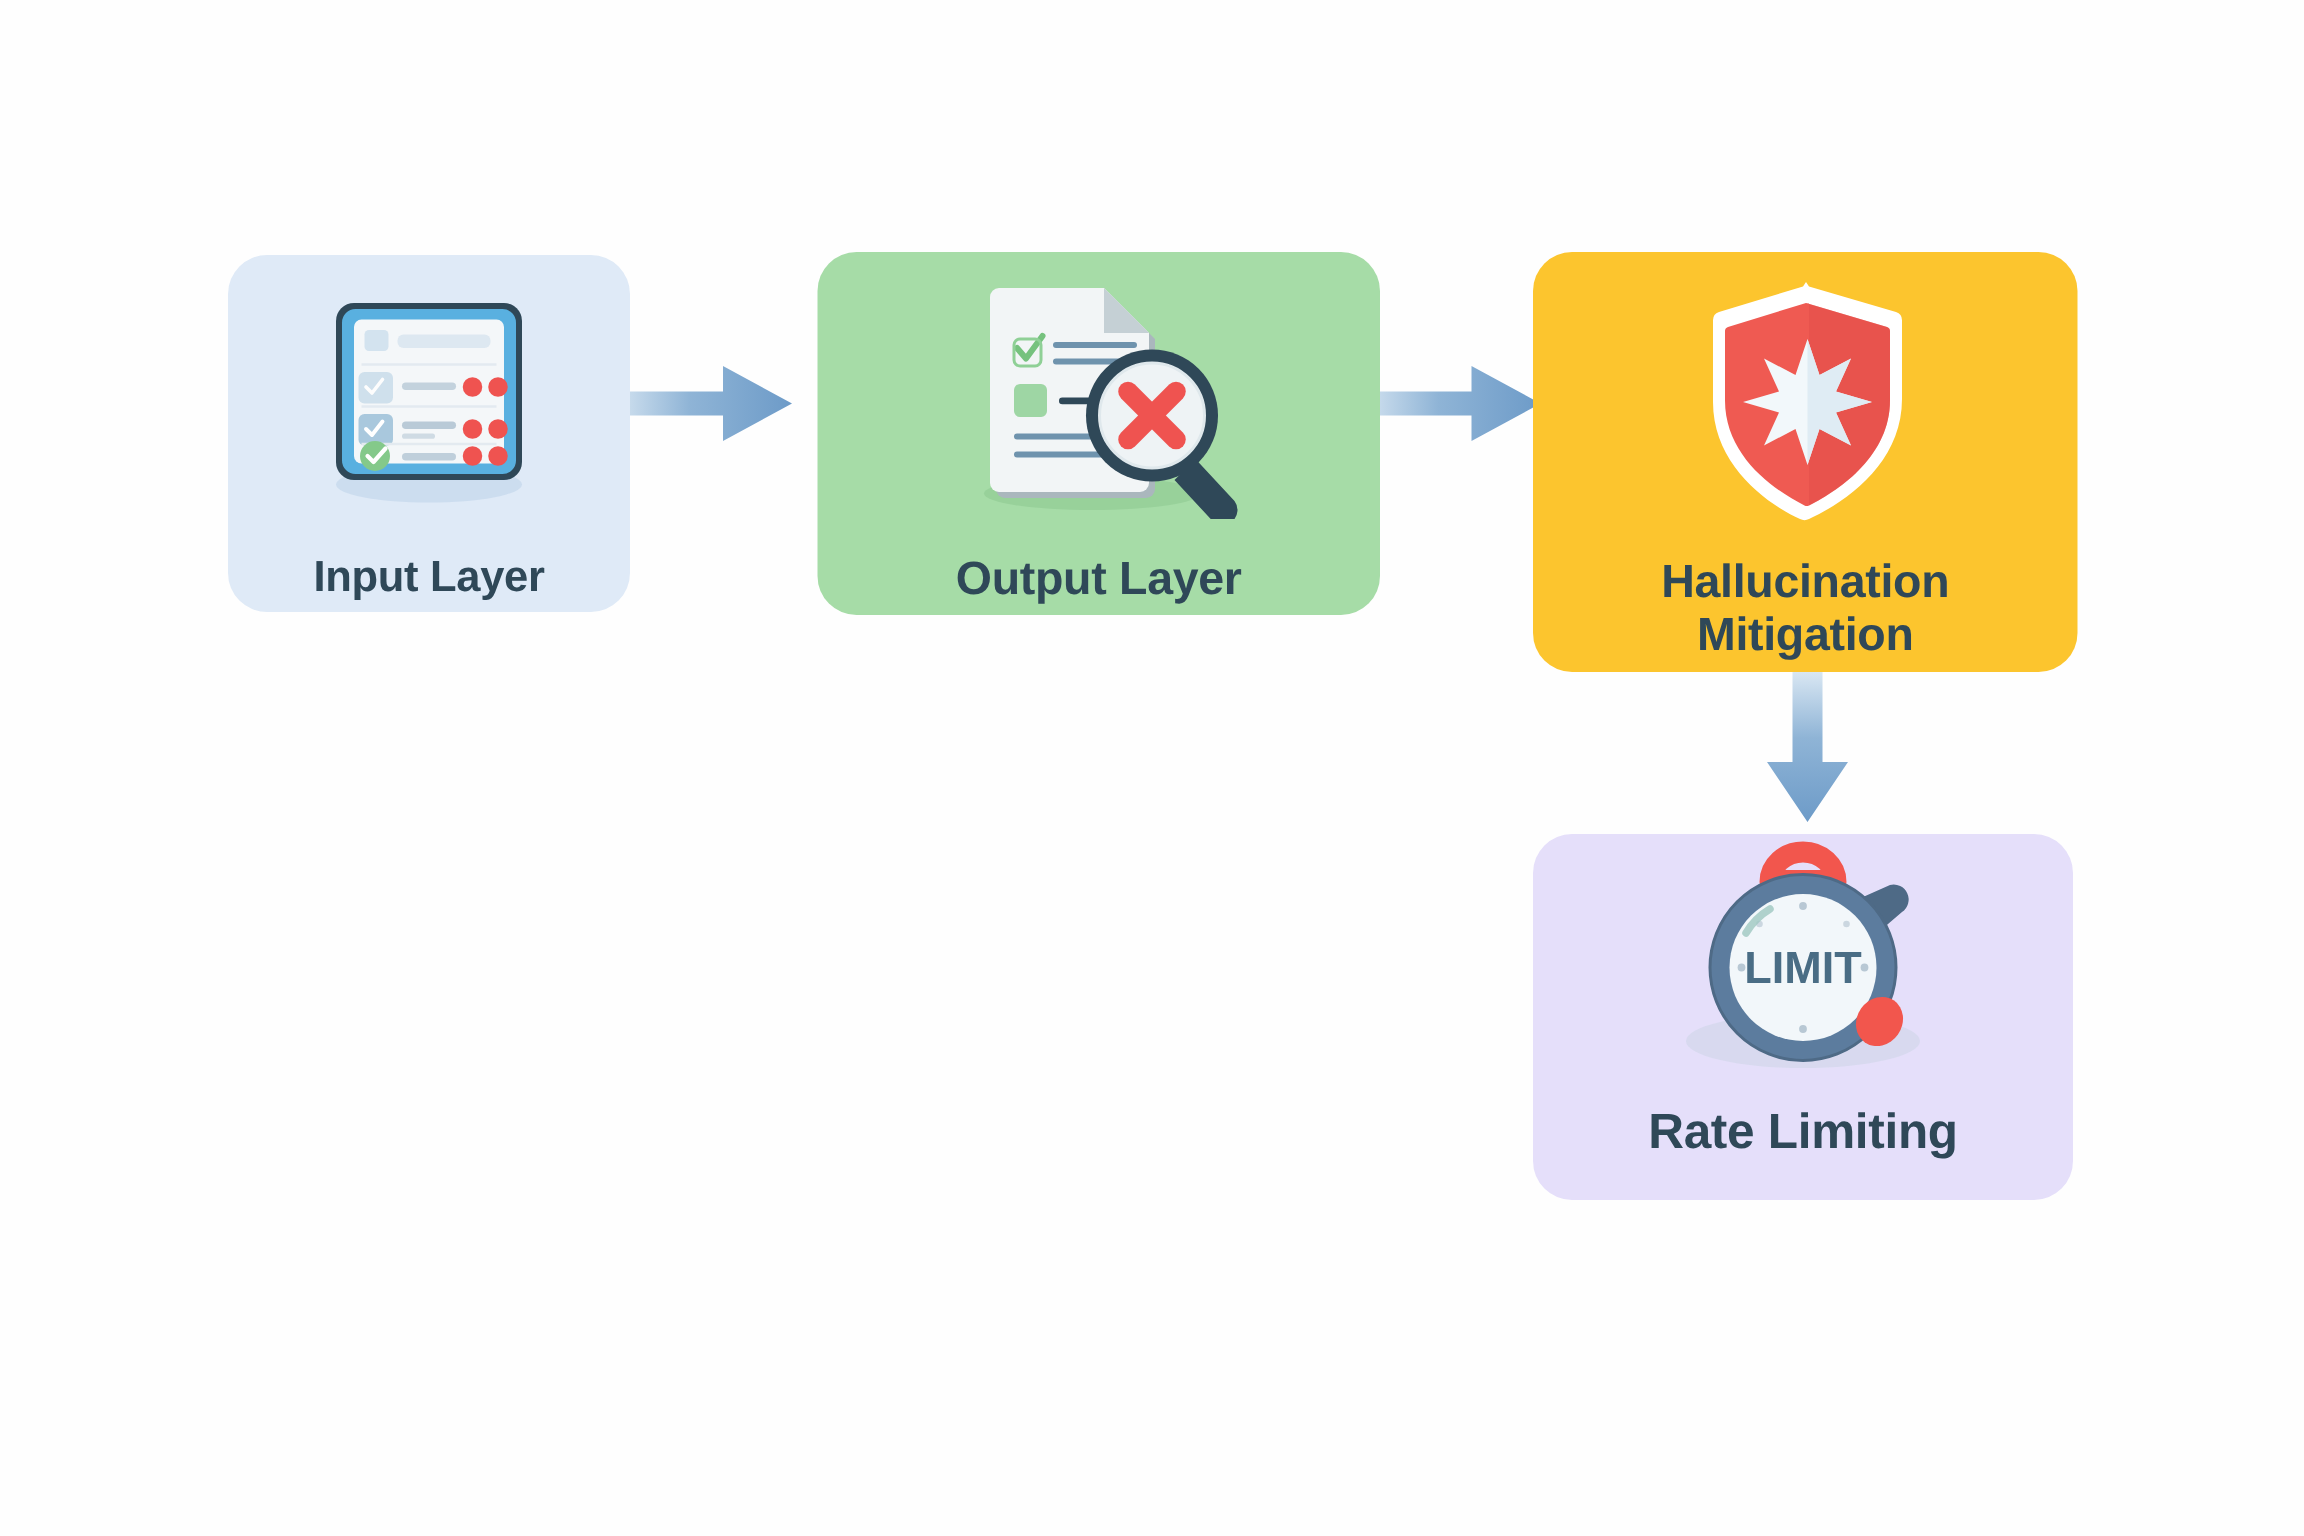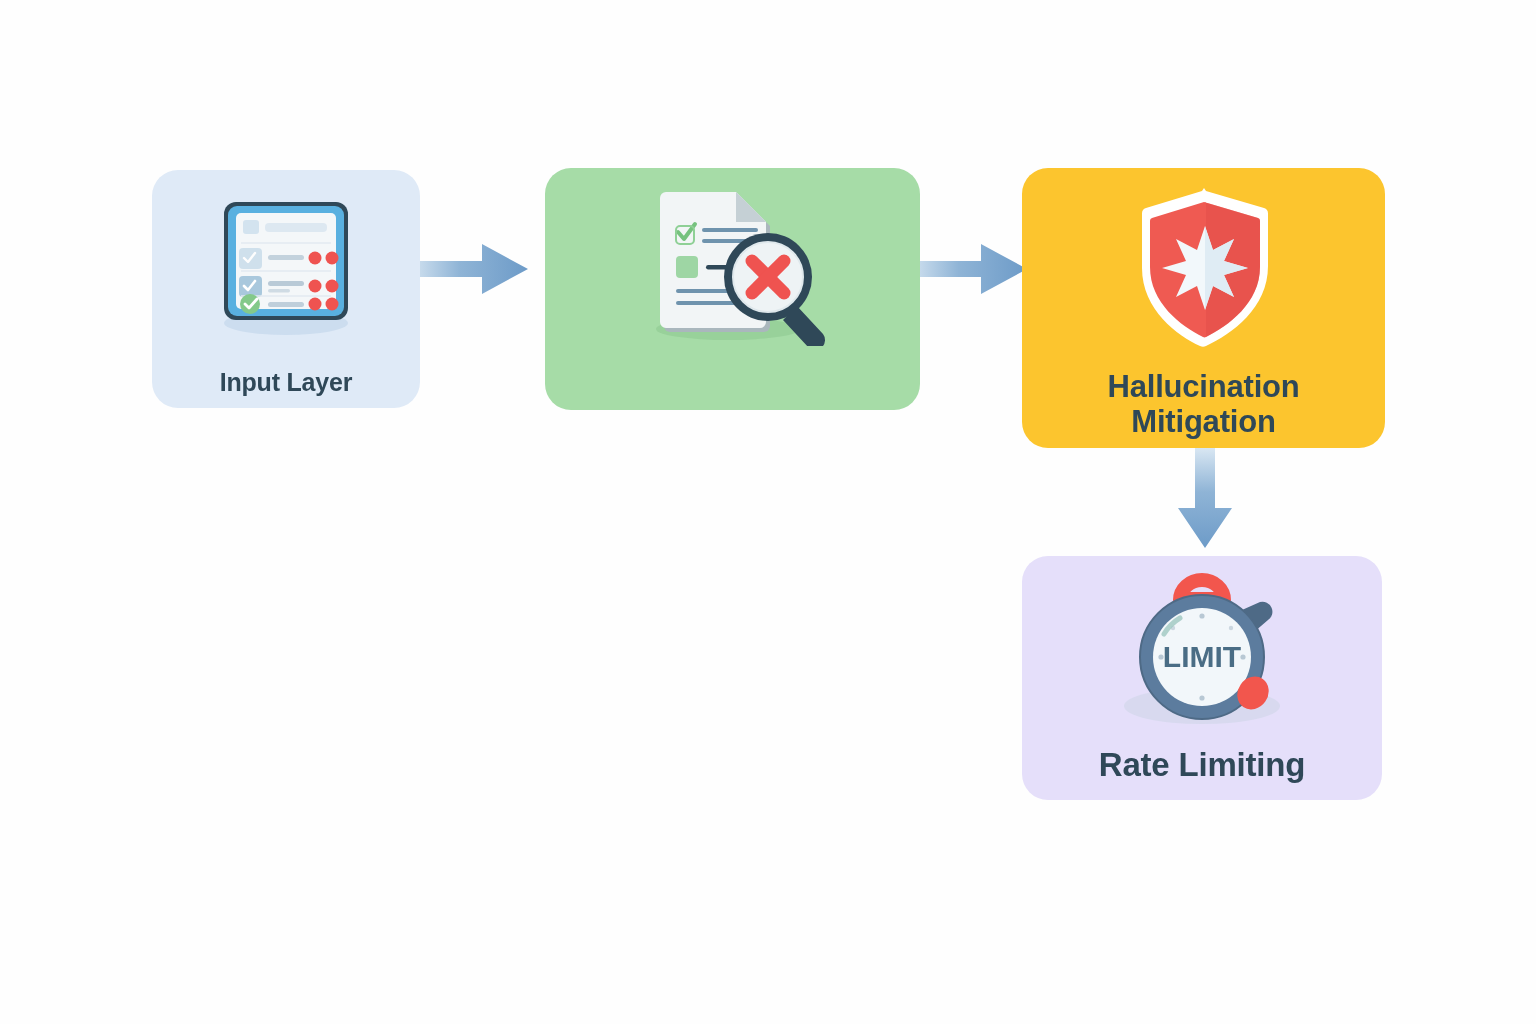--- a/index.html
+++ b/index.html
@@ -43,41 +43,40 @@
     white-space: pre-line;
     font-family: "Liberation Sans", sans-serif;
   }
 
   
   #node-input {
     left: 152px; top: 170px; width: 268px; height: 238px;
     background: #dfeaf7;
     padding-top: 22px;
   }
-  #node-input .node-label { font-size: 25px; margin-top: 22px; }
+  #node-input .node-label { font-size: 29px; margin-top: 22px; }
 
   #node-output {
     left: 545px; top: 168px; width: 375px; height: 242px;
     background: #a6dca7;
     padding-top: 18px;
   }
   #node-output .node-label { font-size: 31px; margin-top: 18px; }
 
   #node-hallu {
     left: 1022px; top: 168px; width: 363px; height: 280px;
     background: #fde047;
     background-color: #fcc52e;
     padding-top: 14px;
   }
   #node-hallu .node-label { font-size: 31px; margin-top: 14px; }
 
   #node-rate {
     left: 1022px; top: 556px; width: 360px; height: 244px;
     background: #e5dffa;
-    padding-top: 12px;
   }
   #node-rate .node-label { font-size: 33px; margin-top: 10px; }
 
   
   .arrow {
     position: absolute;
   }
   #arrow-1 { left: 404px; top: 236px; width: 132px; height: 66px; }
   #arrow-2 { left: 903px; top: 236px; width: 132px; height: 66px; }
   #arrow-3 { left: 1172px; top: 446px; width: 66px; height: 108px; }
@@ -180,20 +179,21 @@
         <circle cx="138" cy="91" r="35" fill="#eef3f5"></circle>
         <circle cx="138" cy="91" r="35" fill="none" stroke="#dfe8ec" stroke-width="2"></circle>
         <path d="M167,120 l26,28 a10,10 0 0 1 -14,14 l-26,-28 z" fill="#2f4858"></path>
 
         <g stroke="#ef5350" stroke-width="13" stroke-linecap="round">
           <line x1="122" y1="75" x2="154" y2="107"></line>
           <line x1="154" y1="75" x2="122" y2="107"></line>
         </g>
       </svg>
     </span>
+    <div class="node-label">Output Layer</div>
   </div>
 
   <div class="node" id="node-hallu">
     <span class="node-icon">
       <svg width="160" height="170" viewBox="0 0 160 170">
 
         <path d="M80,6 L82,9 L140,26 a6,6 0 0 1 4,6 v52 c0,42 -36,68 -62,80 c-2,1 -4,1 -6,0 C54,154 18,128 18,86 V32 a6,6 0 0 1 4,-6 L78,9 Z" fill="#ffffff"></path>
 
         <path d="M80,20 L134,36 a3,3 0 0 1 2,3 v46 c0,36 -32,59 -54,70 c-1,0.5 -2,0.5 -3,0 C57,144 26,121 26,85 V39 a3,3 0 0 1 2,-3 Z" fill="#ef5a52"></path>
         <path d="M80,20 L134,36 a3,3 0 0 1 2,3 v46 c0,36 -32,59 -54,70 V20 Z" fill="#e04c46" opacity="0.45"></path>

